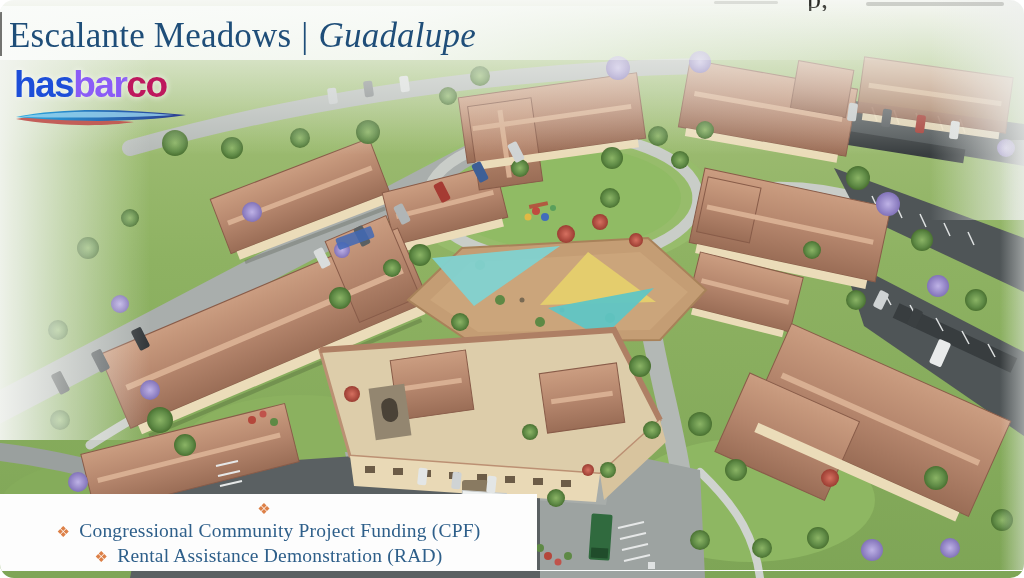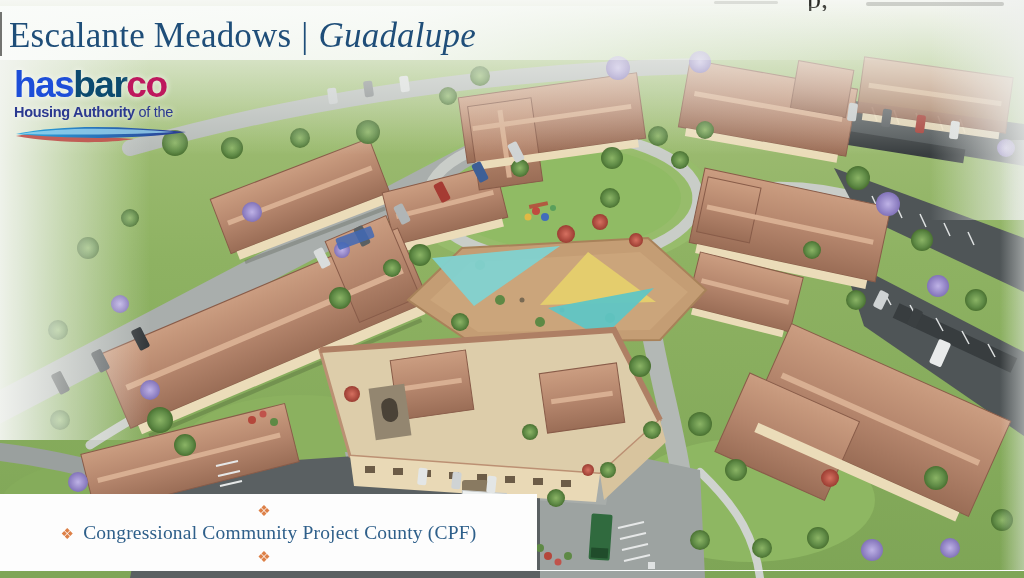--- a/index.html
+++ b/index.html
@@ -1,17 +1,17 @@
 <!DOCTYPE html>
 <html><head>
 <meta charset="utf-8">
 <style>
   html,body{margin:0;padding:0;background:#ffffff;}
   .stage{position:relative;width:1024px;height:578px;overflow:hidden;background:#fff;
-         font-family:"Liberation Serif",serif;}
+         font-family:"Liberation Serif",serif;border-radius:14px;}
   .scene{position:absolute;inset:0;filter:blur(.4px) saturate(.96);}
 
   
   .titlebar{position:absolute;left:0;top:6px;width:100%;height:54px;
     background:linear-gradient(90deg,rgba(250,252,250,.92) 0%,rgba(250,252,250,.8) 40%,
                rgba(246,250,246,.35) 65%,rgba(244,248,244,0) 90%);}
   .title-text{position:absolute;left:9px;top:10px;font-size:35px;color:#1f4e79;
     letter-spacing:.2px;white-space:nowrap;}
   .t-sep{margin:0 10px;font-weight:400;}
   .t-loc{font-style:italic;}
@@ -23,21 +23,21 @@
   .crop-frag span{display:inline-block;transform:translateY(-17px);}
   .crop-smudge{position:absolute;border-radius:2px;background:#44443e;}
   .smudge-a{top:2px;right:20px;width:138px;height:4px;opacity:.22;}
   .smudge-b{top:1px;right:246px;width:64px;height:3px;opacity:.14;}
 
   
   .logo{position:absolute;left:14px;top:66px;width:200px;
     font-family:"Liberation Sans",sans-serif;
     text-shadow:0 0 6px rgba(255,255,255,.9);}
   .logo-word{font-size:37px;font-weight:bold;letter-spacing:-1.5px;line-height:1;}
-  .lp0{color:#1d4ed8;}.lp1{color:#0c4a6e;}.lp2{color:#be185d;}
+  .lp0{color:#1d4ed8;}.lp1{color:#8b5cf6;}.lp2{color:#be185d;}
   .logo-line{font-size:14.5px;color:#2b3990;line-height:1.0;margin-top:2px;letter-spacing:-.3px;}
   .logo-line b{font-weight:bold;}
   .logo-line2{padding-left:14px;}
   .accent{color:#27aae1;font-weight:bold;}
   .swoosh{display:block;margin-top:3px;}
 
   
   .funding-box{position:absolute;left:0;top:494px;width:537px;height:77px;background:#fdfdfd;
     display:flex;flex-direction:column;justify-content:center;gap:3px;}
   .f-row{display:flex;align-items:center;justify-content:center;
@@ -399,41 +399,41 @@
 
   <header class="titlebar">
     <div class="title-text">
       <span class="t-proj">Escalante Meadows</span><span class="t-sep">|</span><span class="t-loc">Guadalupe</span>
     </div>
   </header>
   <div class="edge-tick"></div>
 
   <div class="logo">
     <div class="logo-word"><span class="lp0">has</span><span class="lp1">bar</span><span class="lp2">co</span></div>
-    <div class="logo-line"><b>Housing Authority</b><span> of the</span></div>
     <svg class="swoosh" width="176" height="22" viewBox="0 0 176 22">
       <defs>
         <linearGradient id="swB" x1="0" y1="0" x2="1" y2="0">
           <stop offset="0%" stop-color="#27aae1"></stop>
             <stop offset="100%" stop-color="#2b3990"></stop>
         </linearGradient>
       </defs>
       <path d="M2,13 C40,5 80,14 120,16 C90,21 40,20 2,13 Z" fill="#c0504d" opacity=".9"></path>
       <path d="M2,11 C50,1 110,3 172,9 C120,17 55,16 2,11 Z" fill="url(#swB)"></path>
       <path d="M6,11 C50,4 100,5 160,9 C110,12 50,12 6,11 Z" fill="#9bd6ef" opacity=".8"></path>
     </svg>
   </div>
 
   <div class="funding-box">
     <div class="f-row">
       <span class="f-bullet">❖</span>
     </div>
     <div class="f-row">
       <span class="f-bullet">❖</span>
-      <span class="f-text">Congressional Community Project County (CPF)</span>
+      <span class="f-text">Congressional Community Project Funding (CPF)</span>
     </div>
     <div class="f-row">
       <span class="f-bullet">❖</span>
+      <span class="f-text">Rental Assistance Demonstration (RAD)</span>
     </div>
   </div>
 
   <div class="bottom-strip"></div>
 </div>
 
 </body></html>

